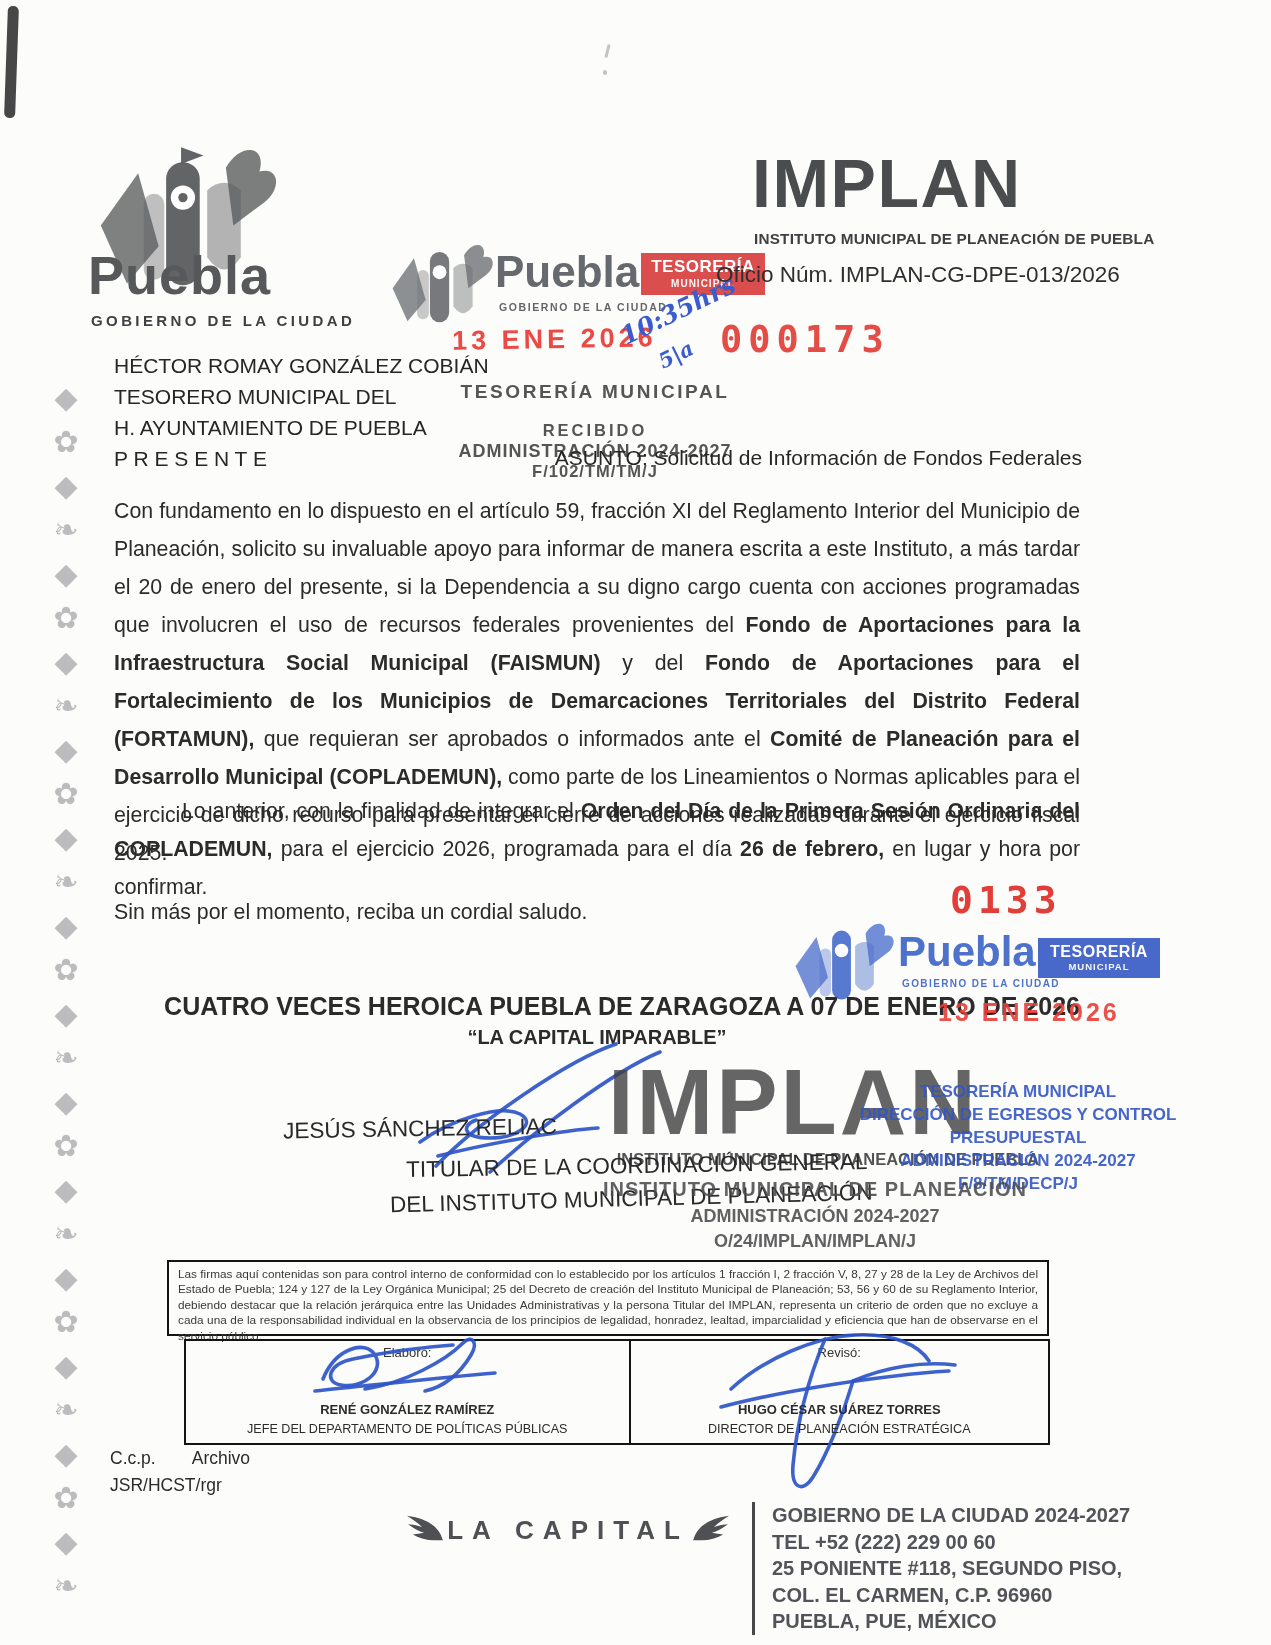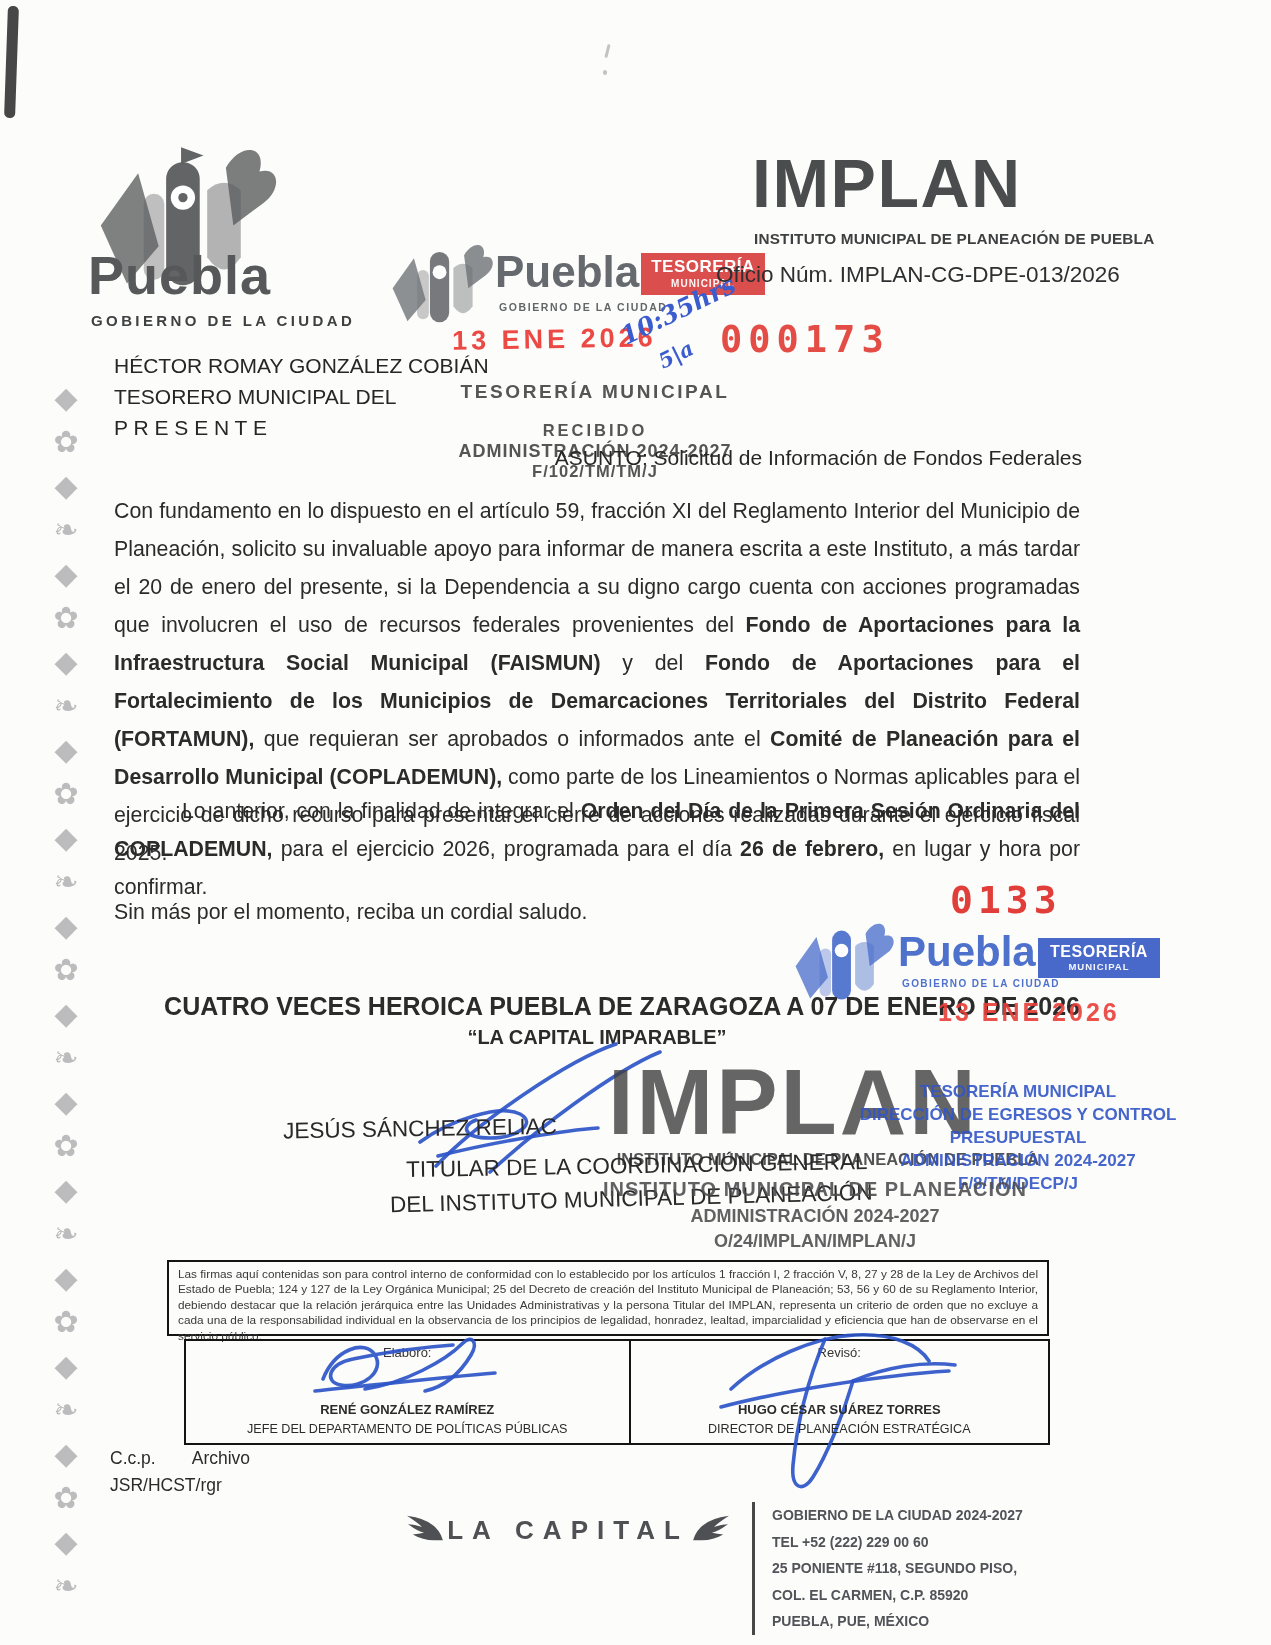--- a/index.html
+++ b/index.html
@@ -116,21 +116,21 @@
   #cc-initials{left:110px;top:1475px;font-size:17.5px;font-weight:500;}
 
   
   #footer-brand{left:368px;top:1512px;width:400px;text-align:center;color:#4f5053;}
   .brand-row{display:flex;align-items:center;justify-content:center;}
   #brand-l1{font-size:26px;font-weight:800;letter-spacing:9px;}
   #brand-l2{font-size:47px;font-weight:800;letter-spacing:4px;margin-top:-6px;}
   .wing{color:#4f5053;}
   .wing.left svg{transform:scaleX(-1);}
   #footer-contact{left:752px;top:1502px;padding-left:17px;border-left:3.5px solid #47484a;
-    font-size:14px;line-height:26.5px;font-weight:600;color:#515358;}
+    font-size:20px;line-height:26.5px;font-weight:600;color:#515358;}
 </style>
 </head>
 <body>
 
 <div class="page">
 
   <div class="abs" id="margin-pattern">◆
 ✿
 ◆
 ❧
@@ -201,20 +201,21 @@
   <div class="abs" id="oficio-line">Oficio Núm. IMPLAN-CG-DPE-013/2026</div>
 
   <div class="abs" id="date-stamp-1">13 ENE 2026</div>
   <div class="abs" id="hand-time">10:35hrs</div>
   <div class="abs" id="hand-note">5|a</div>
   <div class="abs" id="folio-top">000173</div>
 
   <div class="abs" id="recipient">
     <div>HÉCTOR ROMAY GONZÁLEZ COBIÁN</div>
     <div>TESORERO MUNICIPAL DEL</div>
+    <div>H. AYUNTAMIENTO DE PUEBLA</div>
     <div>P R E S E N T E</div>
   </div>
 
   <div class="abs" id="received-stamp">
     <div class="r1">TESORERÍA MUNICIPAL</div>
     <div class="r2">RECIBIDO</div>
     <div class="r3">ADMINISTRACIÓN 2024-2027</div>
     <div class="r4">F/102/TM/TM/J</div>
   </div>
 
@@ -320,17 +321,17 @@
         <svg width="44" height="32" viewBox="0 0 46 34">
             <path d="M4 30 Q10 8 42 4 Q30 12 26 16 Q34 13 41 13 Q30 21 24 22 Q30 23 36 24 Q24 31 10 30 Z" fill="currentColor"></path>
           </svg>
       </span>
     </div>
   </div>
   <div class="abs" id="footer-contact">
     <div>GOBIERNO DE LA CIUDAD 2024-2027</div>
     <div>TEL +52 (222) 229 00 60</div>
     <div>25 PONIENTE #118, SEGUNDO PISO,</div>
-    <div>COL. EL CARMEN, C.P. 85920</div>
+    <div>COL. EL CARMEN, C.P. 96960</div>
     <div>PUEBLA, PUE, MÉXICO</div>
   </div>
 
 </div>
 
 </body></html>

